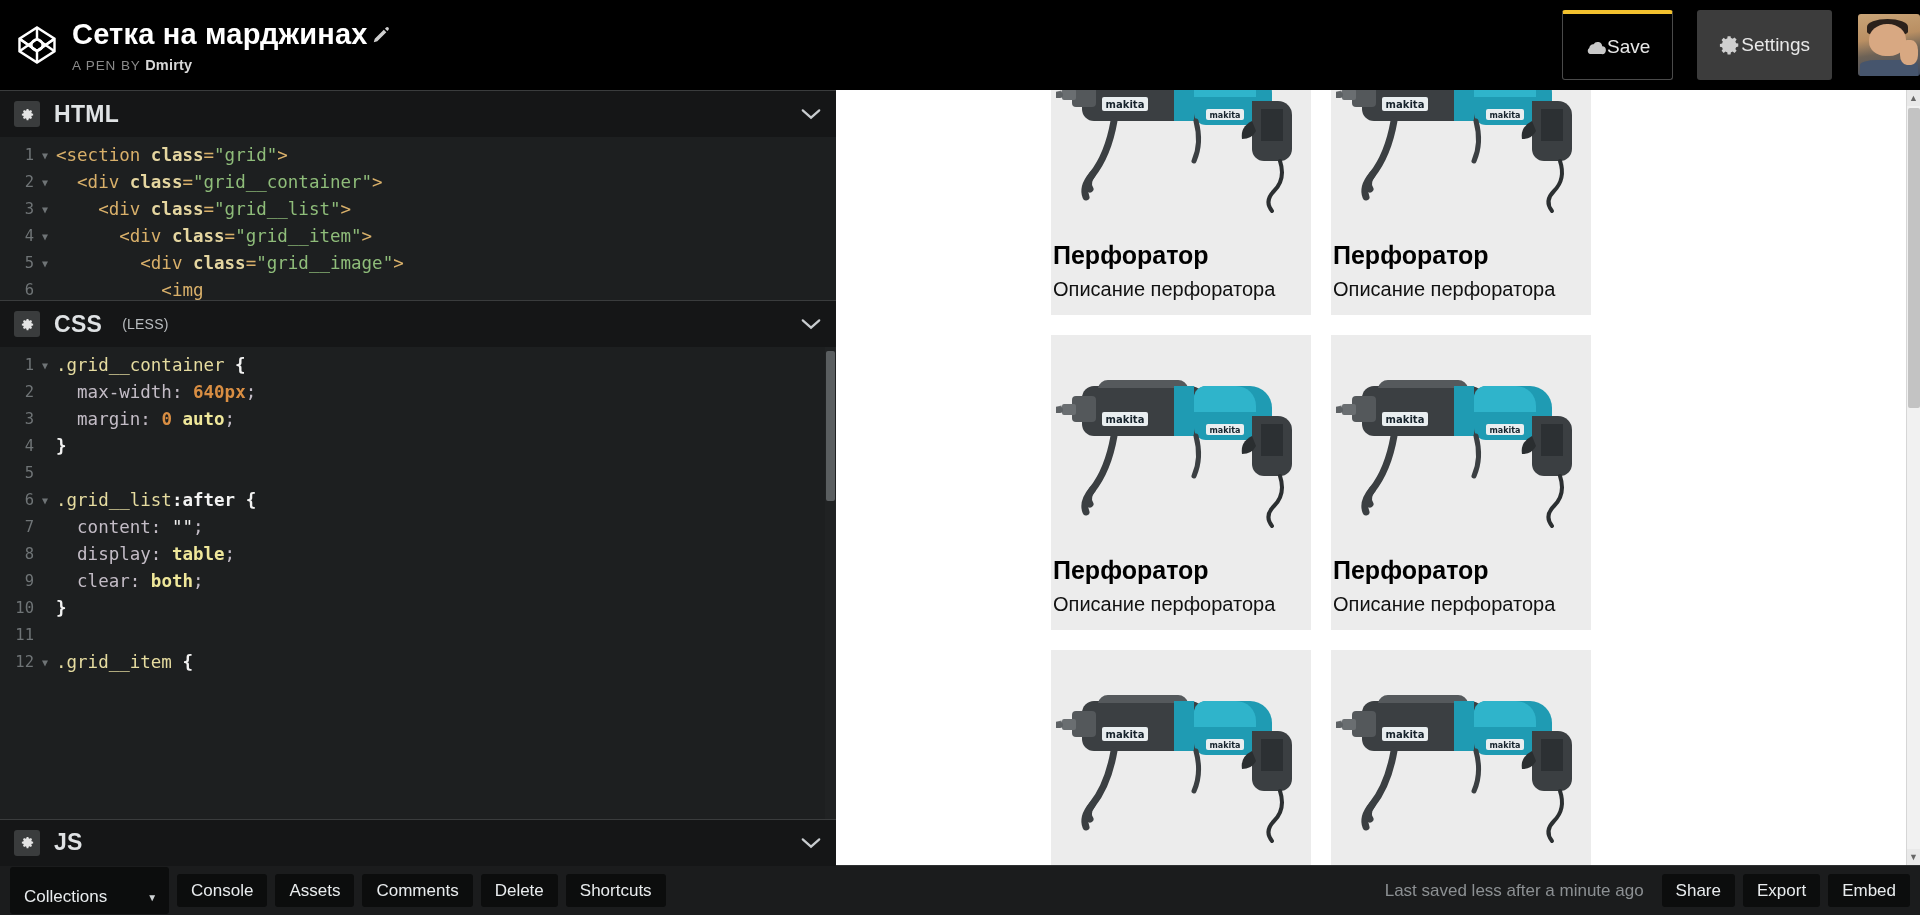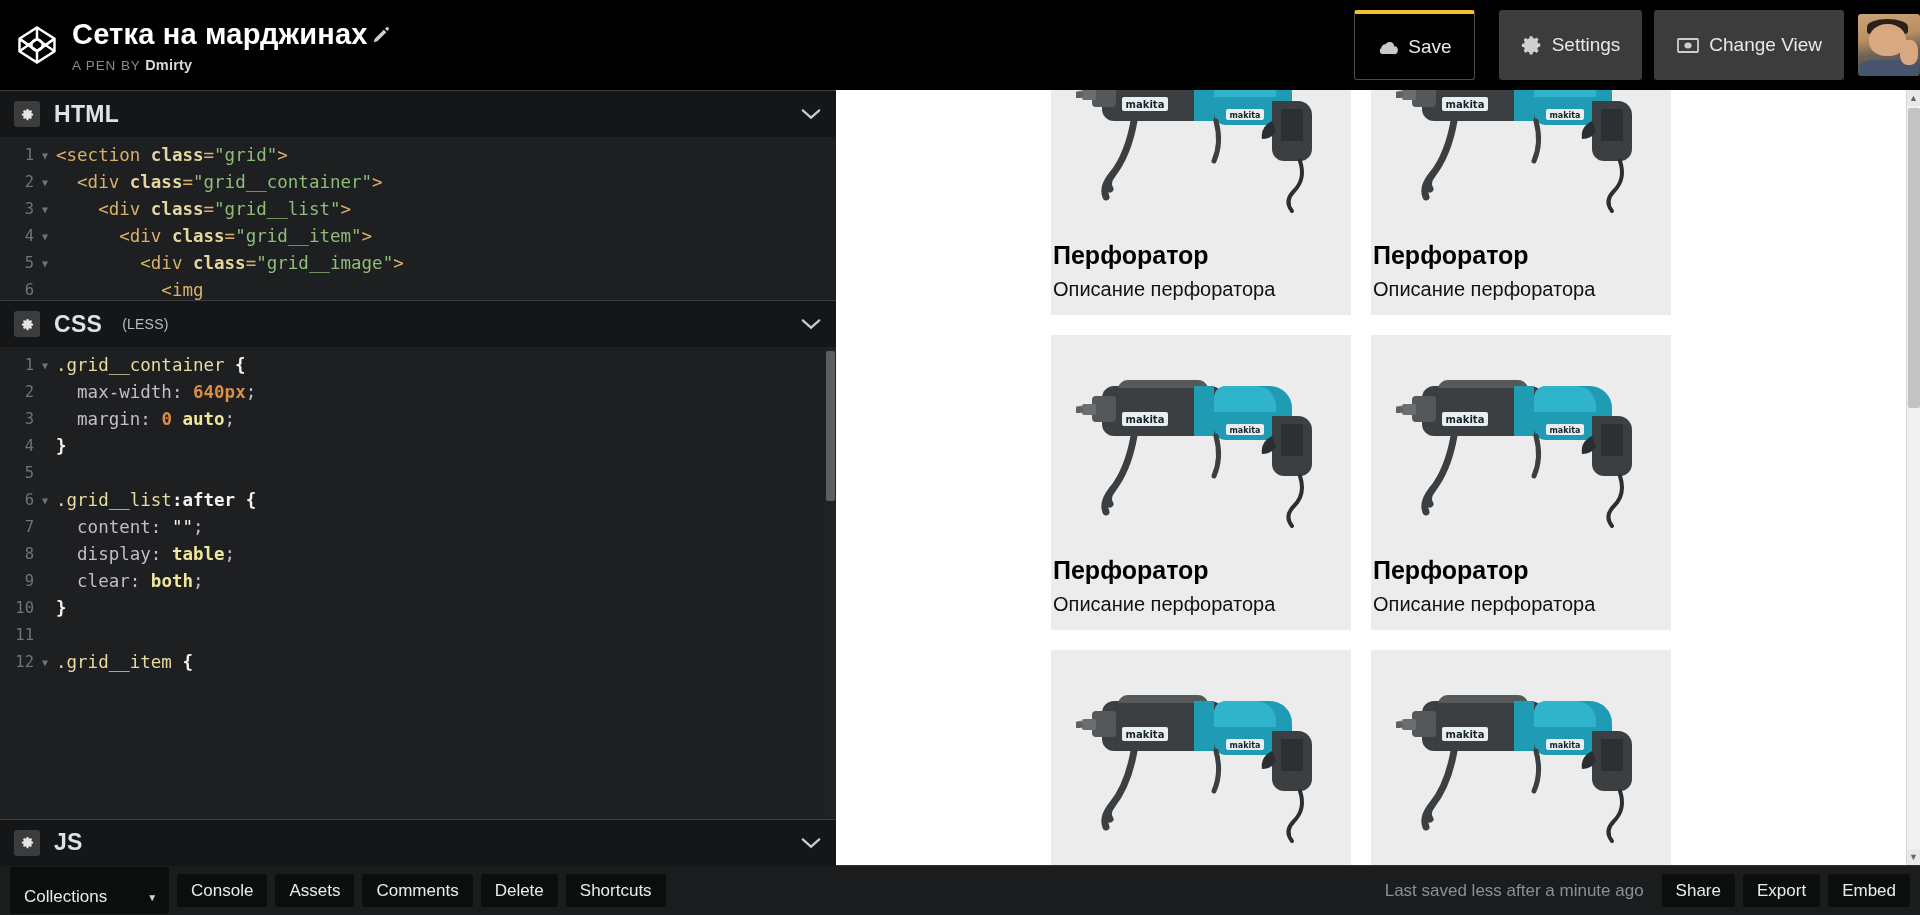--- a/index.html
+++ b/index.html
@@ -19,21 +19,21 @@
   .brand-logo { margin-left: 16px; width: 42px; height: 42px; flex: 0 0 42px; }
   .title-block { margin-left: 14px; display: flex; flex-direction: column; justify-content: center; }
   .pen-title-row { display: flex; align-items: center; gap: 4px; }
   .pen-title { color: #fff; font-size: 29px; font-weight: bold; letter-spacing: .2px; }
   .edit-icon { width: 19px; height: 19px; display: inline-block; }
   .pen-byline { margin-top: 6px; font-size: 13.5px; color: #8a8a8a; letter-spacing: .9px; }
   .pen-byline b { color: #d8d8d8; font-weight: bold; letter-spacing: .2px; font-size: 14.5px; }
 
   .header-actions { margin-left: auto; display: flex; align-items: stretch; height: 90px; }
   .hbtn {
-    display: flex; align-items: center; justify-content: center; gap: 9px;
+    display: flex; align-items: center; justify-content: center; 
     color: #e8e8e8; font-size: 19px; cursor: pointer; position: relative;
     margin: 10px 0 10px 0; padding: 0 22px; border-radius: 3px;
   }
   .hbtn.outlined { border: 1px solid #4a4a4a; background: #000; }
   .hbtn.filled { background: #3c3c3c; }
   .hbtn.save { border-top: 4px solid #f2c12e; margin-left: 0; min-width: 110px; }
   .hbtn .glyph { display: inline-flex; align-items: center; }
   .sep-gap { width: 12px; }
   .avatar {
     width: 62px; height: 62px; margin: 0 0 0 14px; align-self: center;
@@ -97,21 +97,21 @@
   .vsb .vthumb { position: absolute; left: 1px; width: 9px; background: #5a5e60; border-radius: 2px; }
 
   
   .preview { flex: 1; background: #fff; position: relative; overflow: hidden; }
   .preview-inner { position: absolute; left: 0; top: 0; right: 14px; bottom: 0; overflow: hidden; background: #fff; }
   .grid-container {
     width: 640px; margin: 0 auto; position: relative; top: -70px;
   }
   .grid-list { overflow: hidden; }
   .grid-item {
-    float: left; width: 300px; margin: 0 20px 20px 0; background: #ececec; padding: 0 0 14px 0;
+    float: left; width: 260px; margin: 0 20px 20px 0; background: #ececec; padding: 0 0 14px 0;
   }
   .grid-item:nth-child(2n) { margin-right: 0; }
   .grid-image { height: 215px; display: flex; align-items: center; justify-content: center; }
   .grid-title { font-size: 25px; font-weight: bold; color: #000; padding: 6px 0 0 2px; font-family: "Liberation Sans", sans-serif; }
   .grid-desc { font-size: 20px; color: #111; padding: 8px 0 0 2px; font-family: "Liberation Sans", sans-serif; }
 
   .pv-scroll { position: absolute; right: 0; top: 0; width: 14px; height: 100%; background: #f1f1f1; border-left: 1px solid #d6d6d6; }
   .pv-scroll .up, .pv-scroll .down { height: 16px; background: #e9e9e9; display:flex; align-items:center; justify-content:center; font-size: 9px; color: #666; }
   .pv-scroll .down { position: absolute; bottom: 0; left: 0; right: 0; }
   .pv-scroll .thumb { position: absolute; top: 18px; left: 1px; width: 12px; height: 300px; background: #c3c3c3; border-radius: 2px; }
@@ -174,29 +174,20 @@
       <div class="hbtn filled">
         <span class="glyph">
           <svg width="22" height="22" viewBox="0 0 24 24" fill="#cfcfcf">
             <path d="M12 8.2A3.8 3.8 0 1 0 12 15.8 3.8 3.8 0 0 0 12 8.2zm0 5.9a2.1 2.1 0 1 1 0-4.2 2.1 2.1 0 0 1 0 4.2z"></path>
             <path d="M21 13.6v-3.2l-2.4-.4a6.9 6.9 0 0 0-.8-1.9l1.4-2-2.3-2.3-2 1.4a6.9 6.9 0 0 0-1.9-.8L12.6 2.4H9.4L9 4.8a6.9 6.9 0 0 0-1.9.8l-2-1.4L2.8 6.5l1.4 2a6.9 6.9 0 0 0-.8 1.9l-2.4.4v3.2l2.4.4c.2.7.4 1.3.8 1.9l-1.4 2 2.3 2.3 2-1.4c.6.4 1.2.6 1.9.8l.4 2.4h3.2l.4-2.4c.7-.2 1.3-.4 1.9-.8l2 1.4 2.3-2.3-1.4-2c.4-.6.6-1.2.8-1.9z"></path>
           </svg>
         </span>
         <span>Settings</span>
       </div>
       <div class="sep-gap"></div>
-      <div class="hbtn filled">
-        <span class="glyph">
-          <svg width="24" height="18" viewBox="0 0 24 18" fill="none" stroke="#cfcfcf" stroke-width="1.8">
-            <rect x="2" y="3" width="20" height="13" rx="1"></rect>
-            <ellipse cx="12" cy="9.5" rx="3.6" ry="3" fill="#cfcfcf" stroke="none"></ellipse>
-          </svg>
-        </span>
-        <span>Change View</span>
-      </div>
       <div class="avatar">
         <div class="hair"></div>
         <div class="face"></div>
         <div class="shirt"></div>
         <div class="hand"></div>
       </div>
     </div>
   </div>
 
   <div class="body-row">

